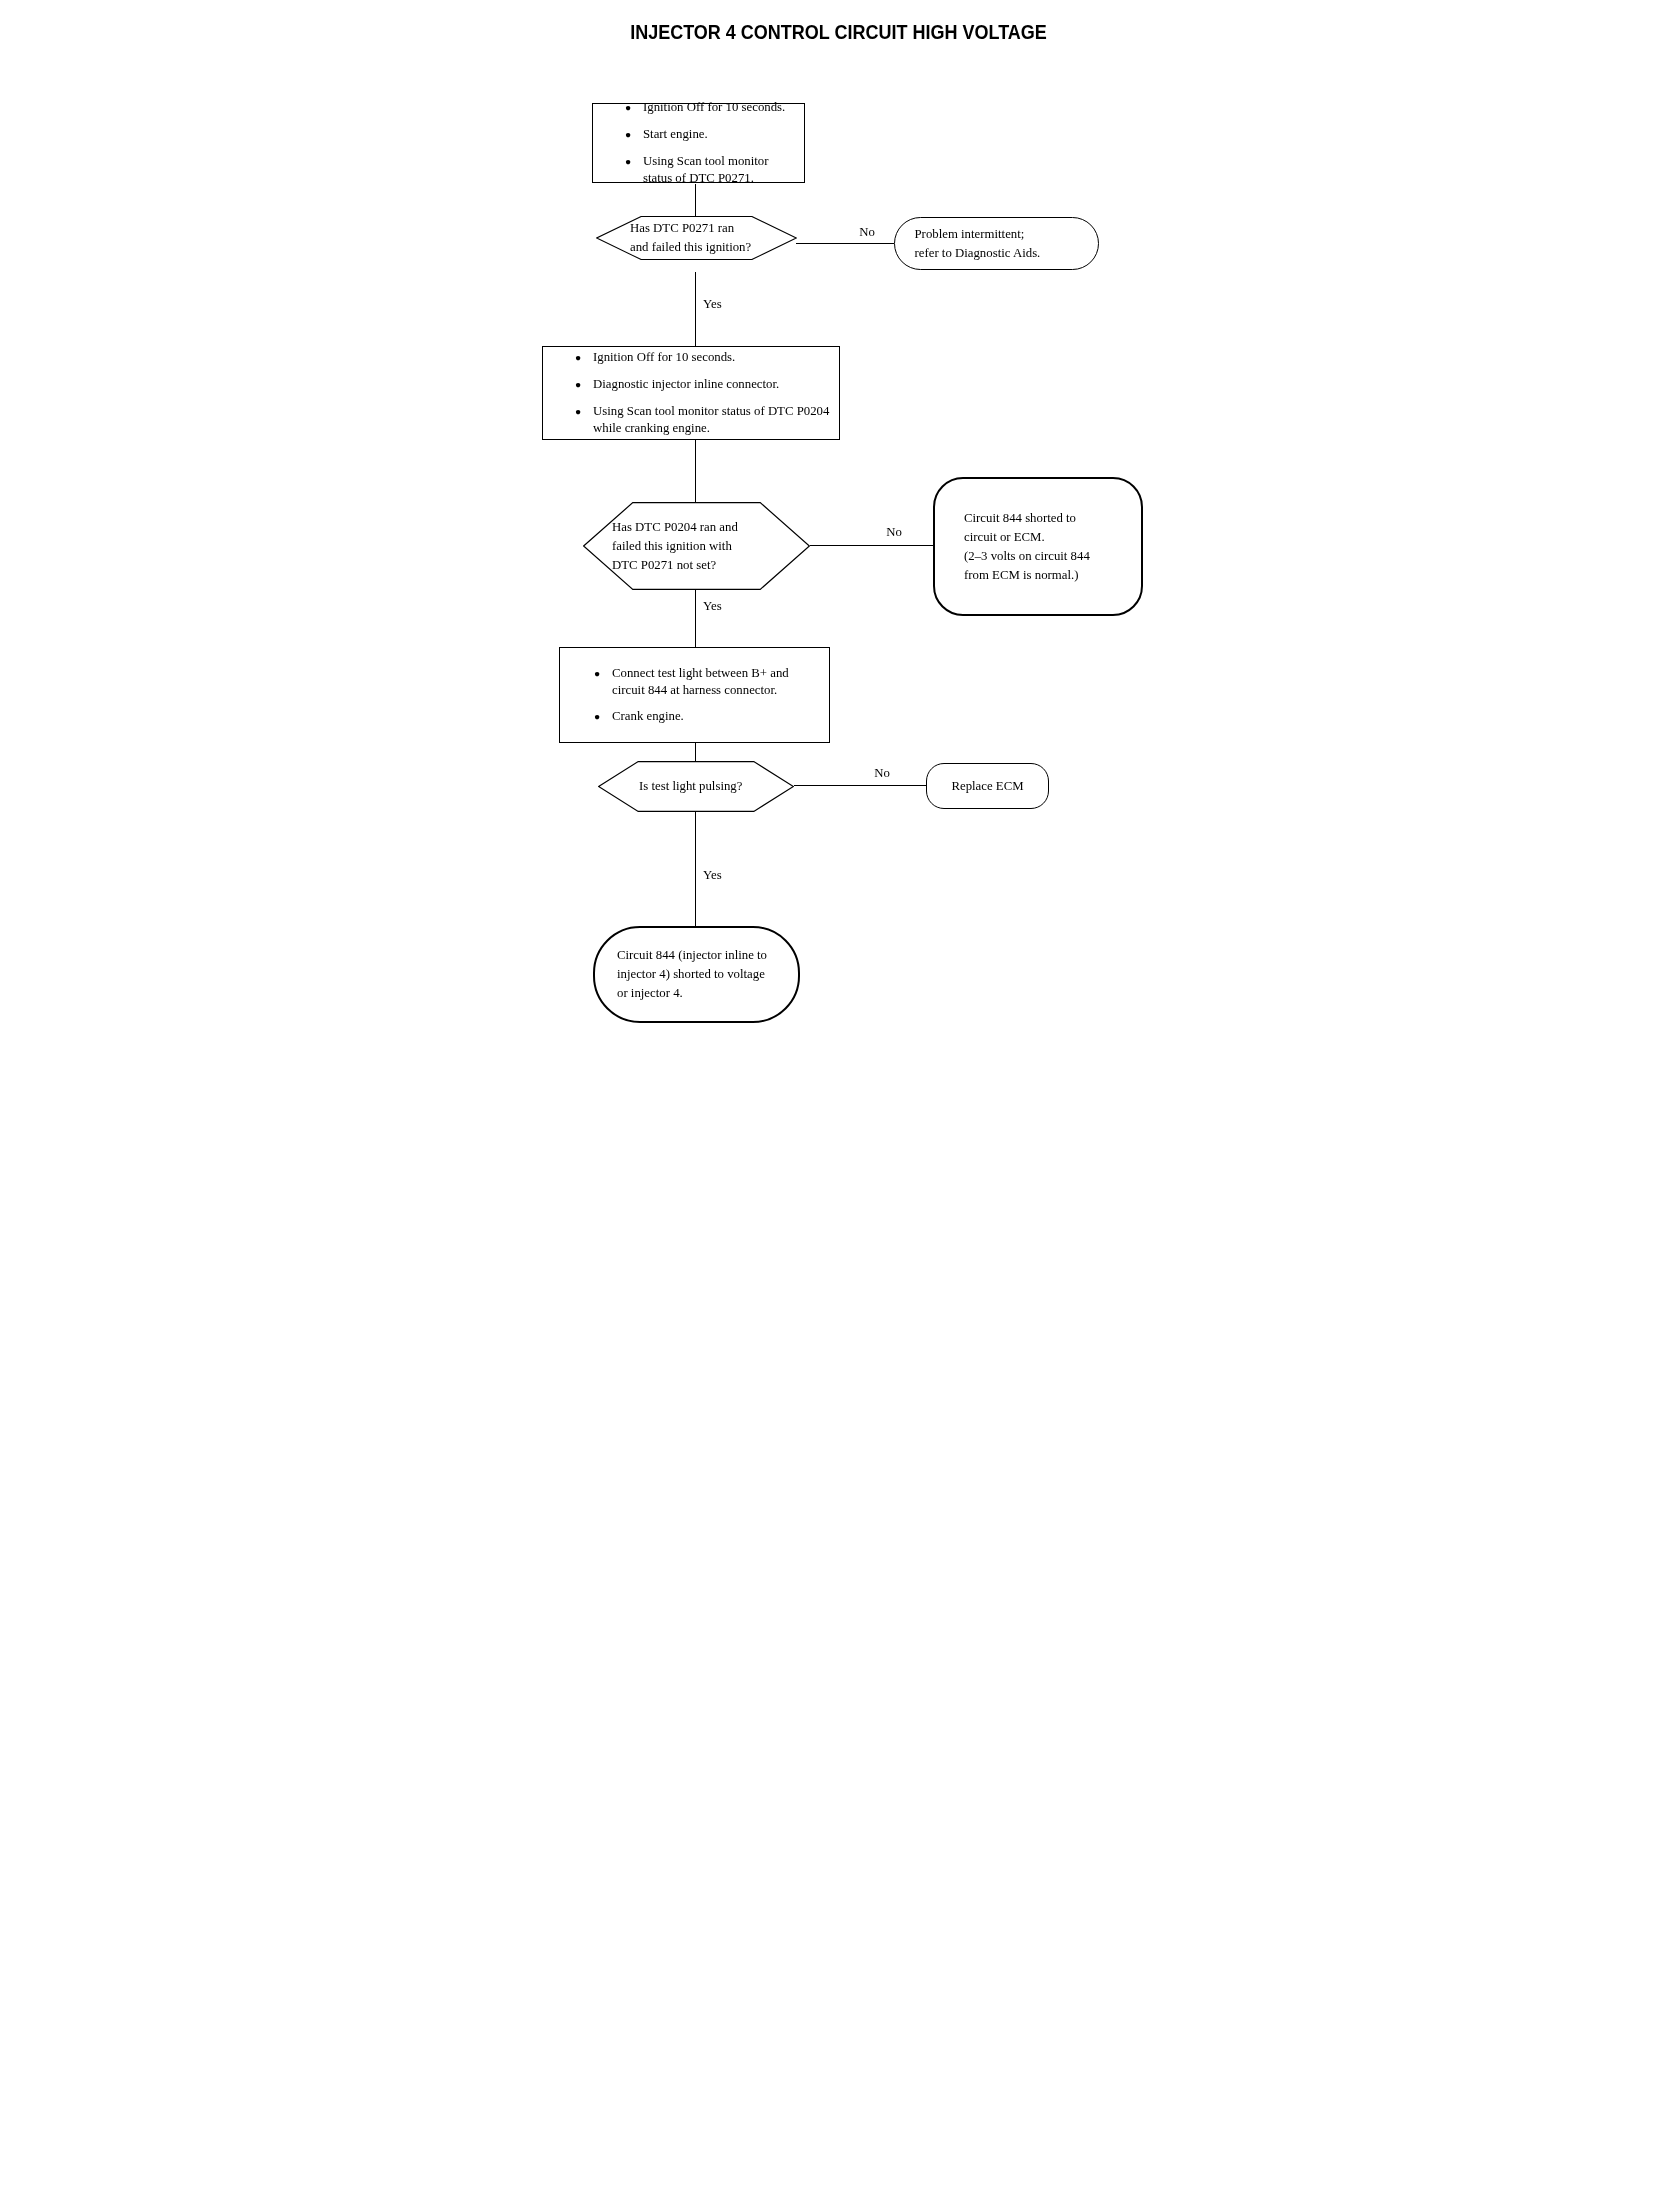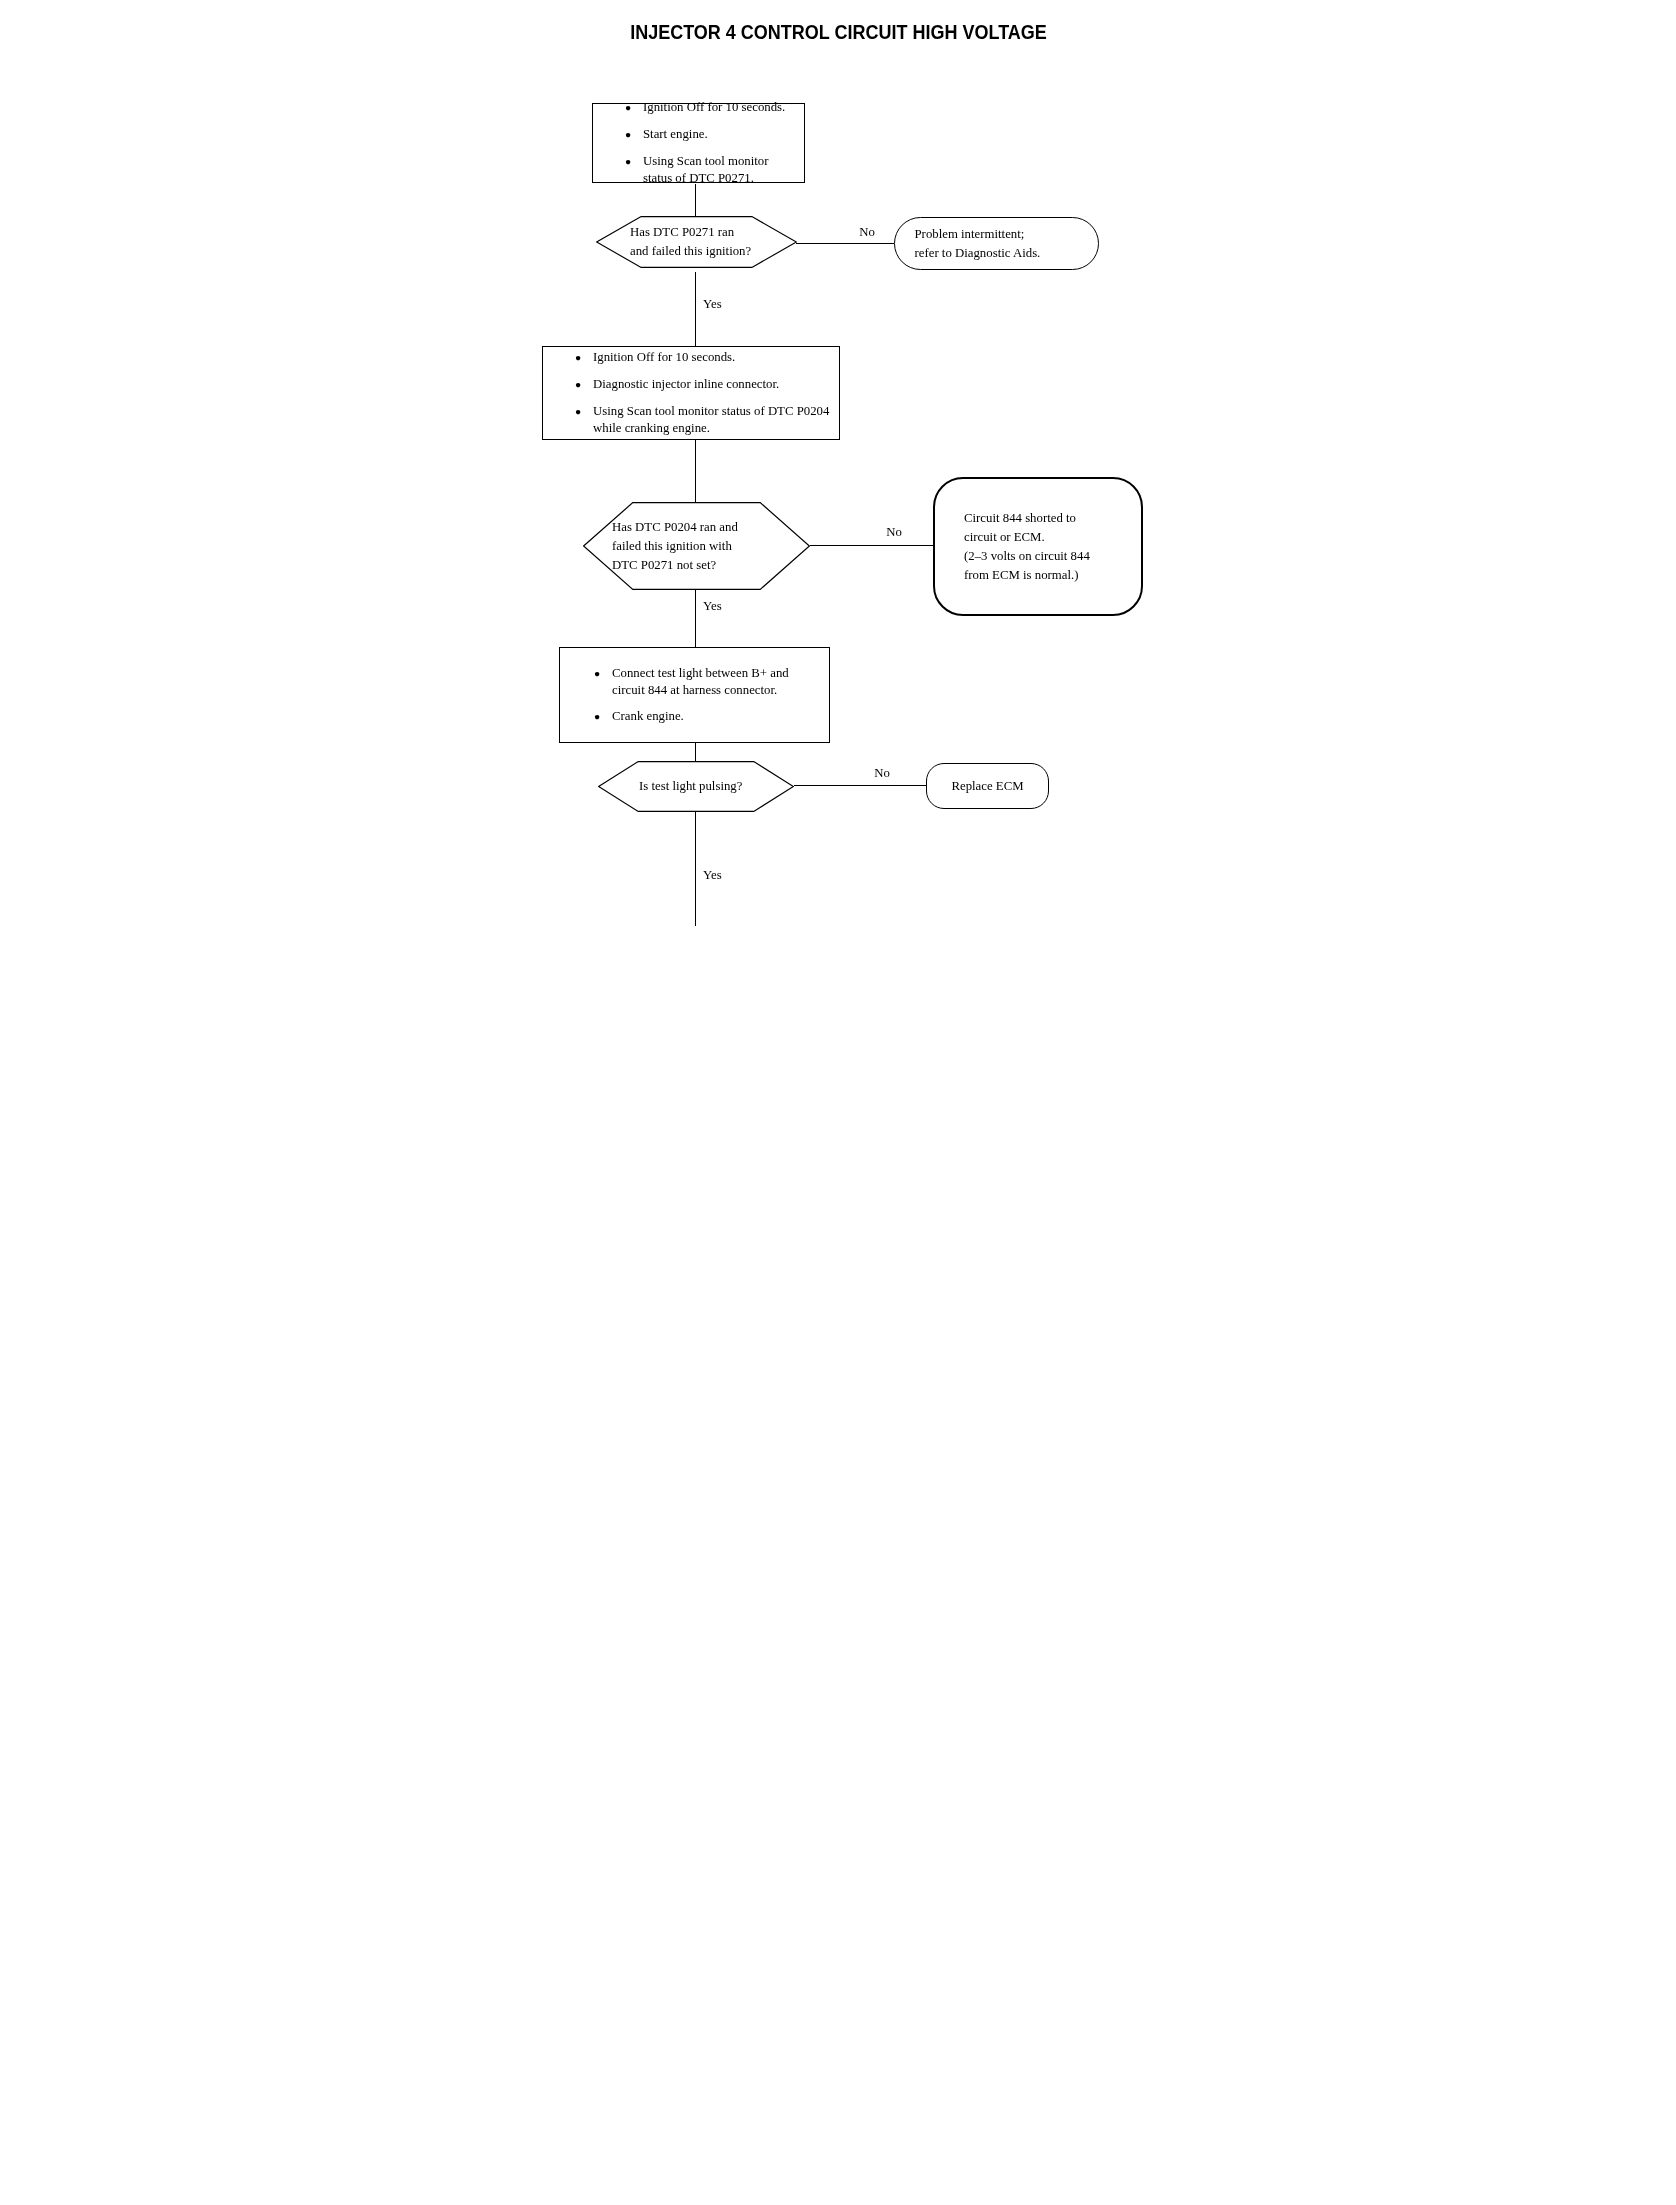--- a/index.html
+++ b/index.html
@@ -131,21 +131,21 @@
         <span class="bullet-glyph">●</span>
         <span class="bullet-text" style="width:158px;">Start engine.</span>
       </div>
       <div class="bullet-row">
         <span class="bullet-glyph">●</span>
         <span class="bullet-text" style="width:158px;">Using Scan tool monitor status of DTC P0271.</span>
       </div>
     </div>
   </div>
 
-  <div class="node hex" style="left:177px; top:216px; width:201px; height:52px;">
+  <div class="node hex" style="left:177px; top:216px; width:201px; height:44px;">
     <svg viewBox="0 0 330 92" preserveAspectRatio="none">
       <polygon points="1,46 74,1 256,1 329,46 256,91 74,91" stroke-width="2"></polygon>
     </svg>
     <div class="hex-text" style="padding-left:34px;">
       <div>Has DTC P0271 ran</div>
       <div>and failed this ignition?</div>
     </div>
   </div>
 
   <div class="node stadium" style="left:475px; top:217px; width:205px; height:53px; border:1.8px solid #000; border-radius:27px; padding-left:19.5px;">
@@ -207,15 +207,20 @@
     </svg>
     <div class="hex-text" style="padding-left:41px;">
       <div>Is test light pulsing?</div>
     </div>
   </div>
 
   <div class="node stadium" style="left:507px; top:763px; width:123px; height:46px; border:1.8px solid #000; border-radius:18px; align-items:center; text-align:center;">
     <div>Replace ECM</div>
   </div>
 
+  <div class="node stadium" style="left:174px; top:926px; width:207px; height:97px; border:2.4px solid #000; border-radius:47px; padding-left:22px;">
+    <div>Circuit 844 (injector inline to</div>
+    <div>injector 4) shorted to voltage</div>
+    <div>or injector 4.</div>
+  </div>
 
 </div>
 
 
 </body></html>

